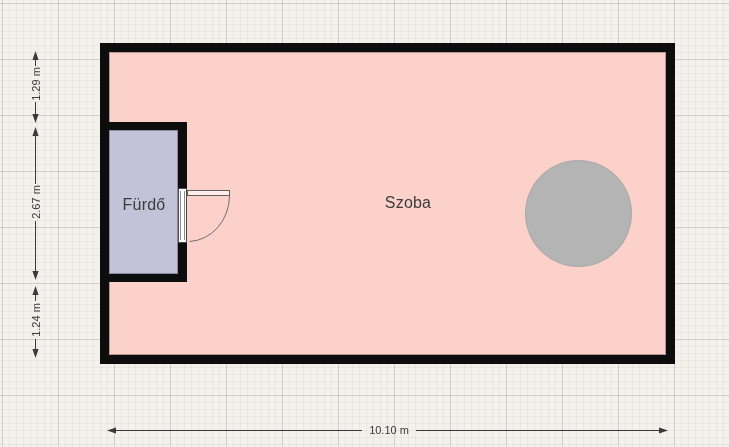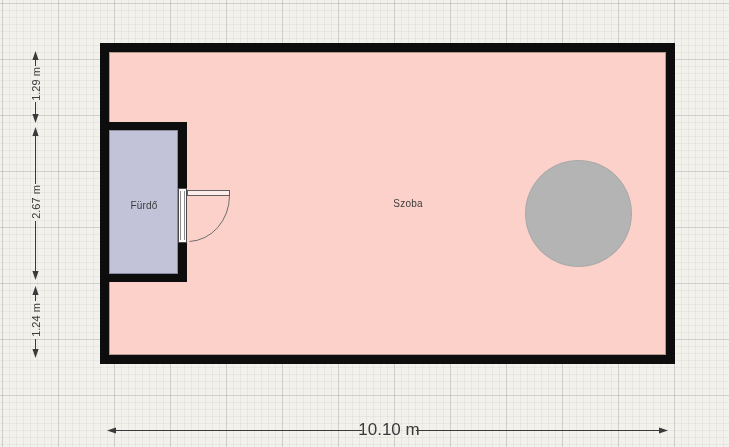--- a/index.html
+++ b/index.html
@@ -18,29 +18,29 @@
       linear-gradient(to right,var(--grid-minor) 1px,transparent 1px),
       linear-gradient(to bottom,var(--grid-minor) 1px,transparent 1px);
     background-size:56px 56px,56px 56px,7px 7px,7px 7px;
     background-position:2px 3px,2px 3px,2px 3px,2px 3px;
   }
   .wall{position:absolute;background:var(--wall);}
   .room-interior{position:absolute;background:var(--room-fill);box-shadow:inset 0 0 0 1px rgba(90,80,78,0.45);}
   .bath-interior{position:absolute;background:var(--bathroom-fill);box-shadow:inset 0 0 0 1px rgba(70,72,95,0.45);}
   .room-label{
     position:absolute;transform:translate(-50%,-50%);
-    font-size:10px;color:var(--label-text);white-space:nowrap;letter-spacing:0.2px;
+    font-size:16px;color:var(--label-text);white-space:nowrap;letter-spacing:0.2px;
   }
   .dim-label-v{
     position:absolute;transform:translate(-50%,-50%) rotate(-90deg);
     font-size:11px;color:var(--dimension-line);white-space:nowrap;
   }
   .dim-label-h{
     position:absolute;transform:translate(-50%,-50%);
-    font-size:17px;color:var(--dimension-line);white-space:nowrap;
+    font-size:11px;color:var(--dimension-line);white-space:nowrap;
   }
   .door-frame{
     position:absolute;left:178px;top:188px;width:9px;height:55px;
     background:#fdfdfd;border:1px solid #4a4a4a;box-sizing:border-box;
   }
   .door-frame-inner{
     position:absolute;left:1px;top:2px;right:1px;bottom:2px;
     border-left:1px solid #8a8a8a;border-right:1px solid #8a8a8a;
   }
   .round-table{

